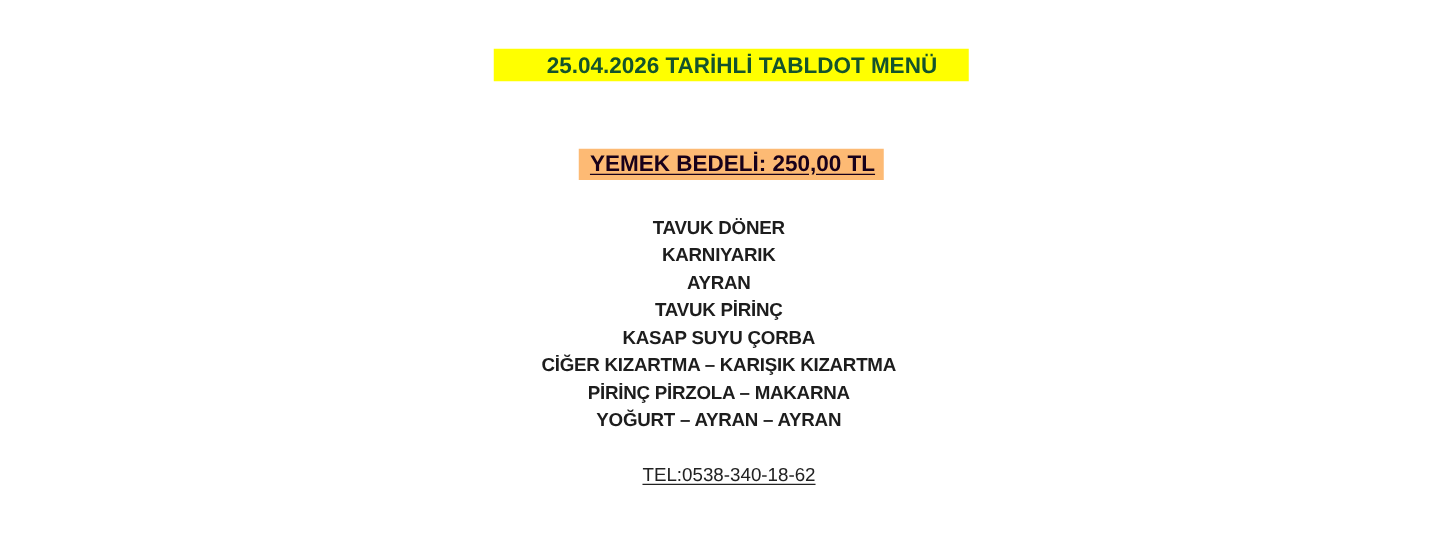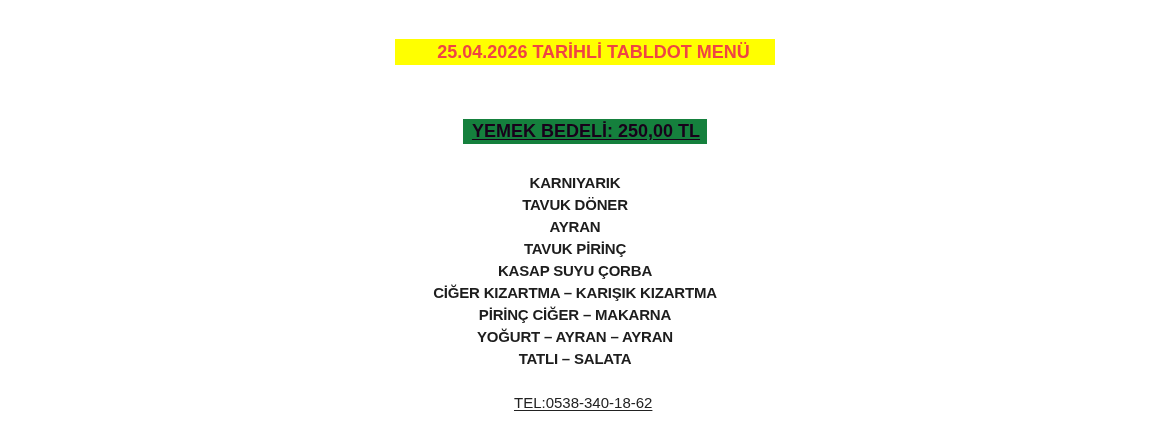--- a/index.html
+++ b/index.html
@@ -30,21 +30,21 @@
   .title-line {
     line-height: 26px;
     margin-bottom: 3px;
     font-size: 18px;
     letter-spacing: 0;
   }
   .hl-title {
     display: inline-block;
     line-height: 20px;
     padding: 3px 25px 3px 42px;
-    color: #ef4444;
+    color: #14532d;
   }
   .price-line {
     line-height: 25px;
     margin-bottom: 3px;
     font-size: 18px;
     letter-spacing: 0;
   }
   .hl-price {
     display: inline-block;
     line-height: 19px;
@@ -66,30 +66,29 @@
 </head>
 <body>
 
 <div class="doc">
 
   <div class="line title-line">
     <span class="hl-title" style="background: rgb(255, 255, 0);">25.04.2026 TARİHLİ TABLDOT MENÜ</span>
   </div>
 
   <div class="line price-line">
-    <span class="hl-price" style="background: #15803d;">YEMEK BEDELİ: 250,00 TL</span>
+    <span class="hl-price" style="background: #fdba74;">YEMEK BEDELİ: 250,00 TL</span>
   </div>
 
+  <div class="line">TAVUK DÖNER</div>
   <div class="line">KARNIYARIK</div>
-  <div class="line">TAVUK DÖNER</div>
   <div class="line">AYRAN</div>
   <div class="line">TAVUK PİRİNÇ</div>
   <div class="line">KASAP SUYU ÇORBA</div>
   <div class="line">CİĞER KIZARTMA – KARIŞIK KIZARTMA</div>
-  <div class="line">PİRİNÇ CİĞER – MAKARNA</div>
+  <div class="line">PİRİNÇ PİRZOLA – MAKARNA</div>
   <div class="line">YOĞURT – AYRAN – AYRAN</div>
-  <div class="line">TATLI – SALATA</div>
 
   <div class="line phone-line">
     <span class="phone-text">TEL:0538-340-18-62</span>
   </div>
 
 </div>
 
 </body></html>

